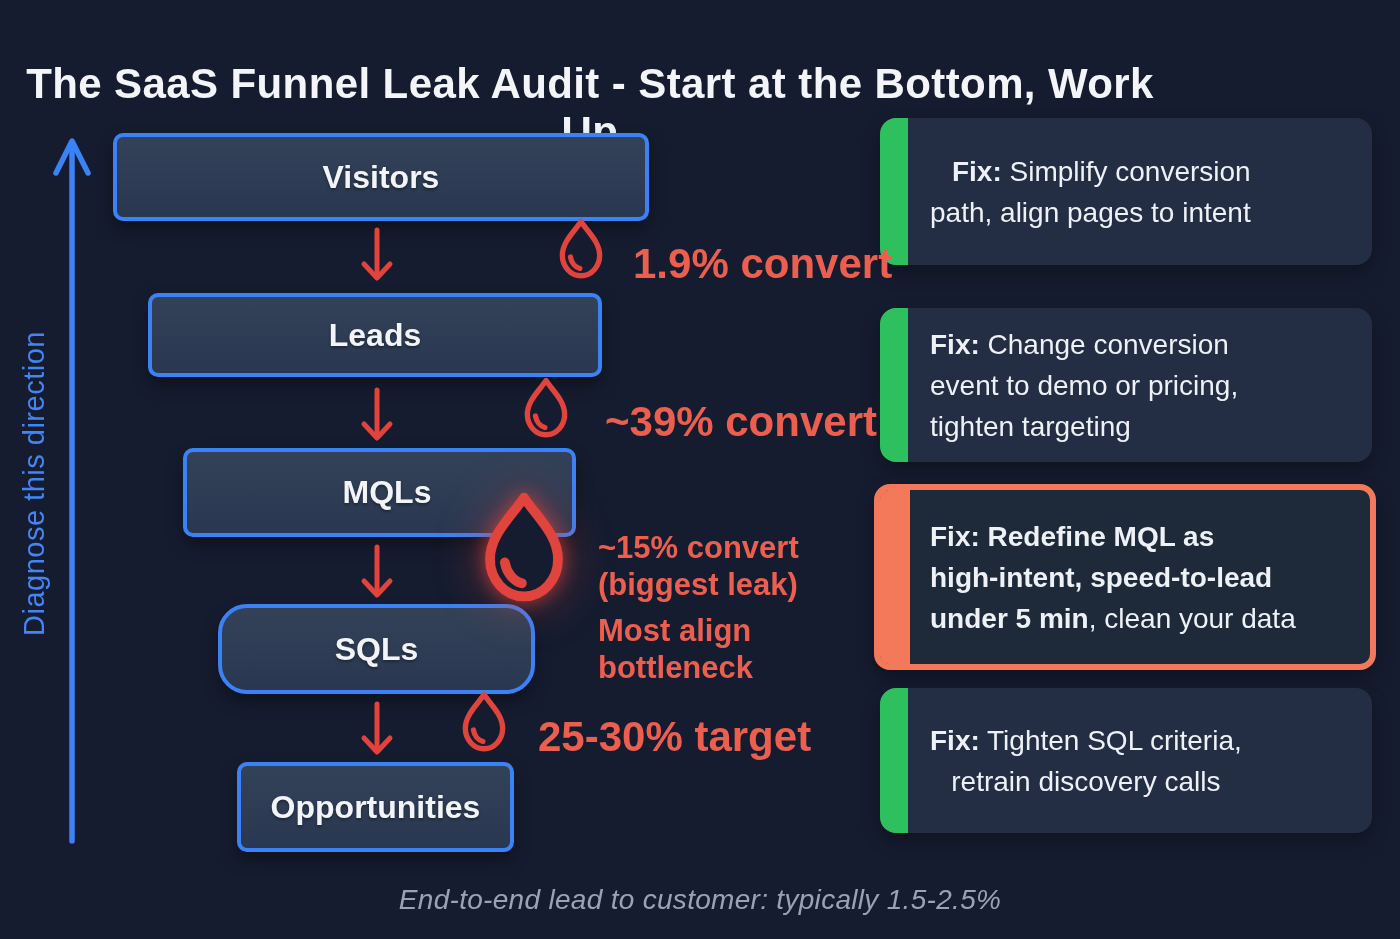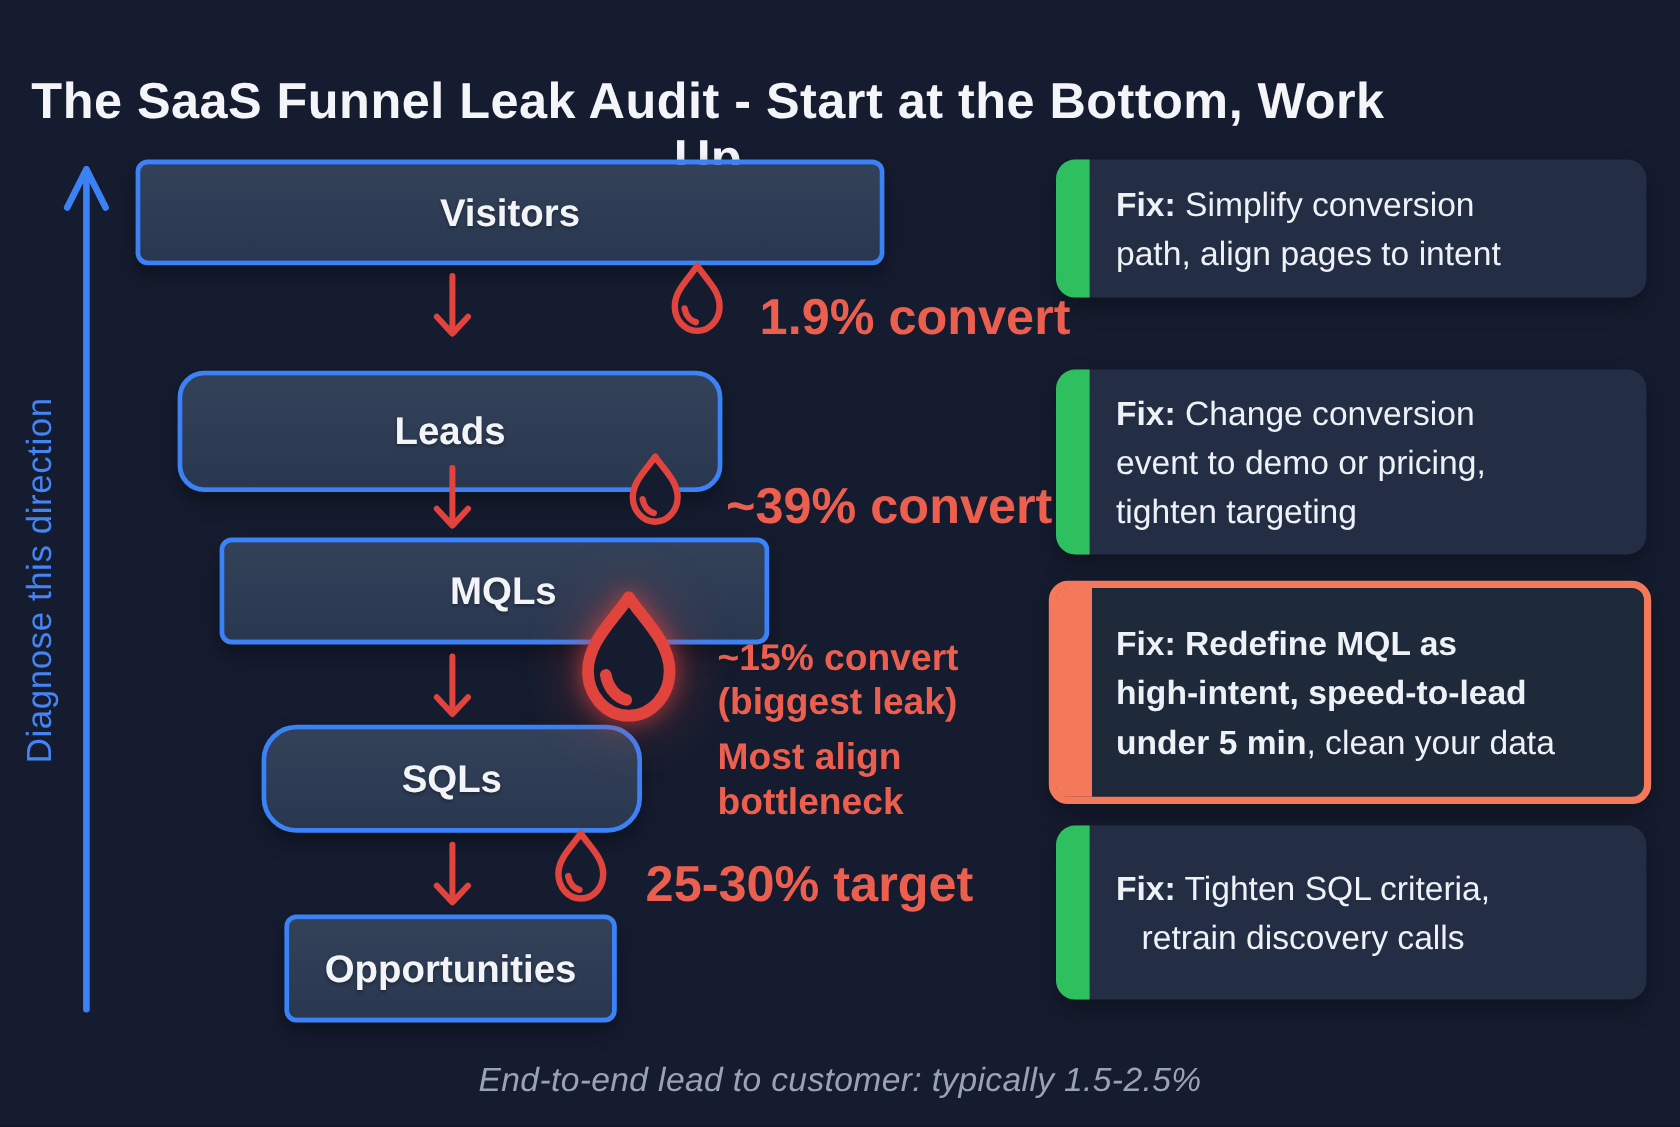--- a/index.html
+++ b/index.html
@@ -42,23 +42,23 @@
   
   .stage{
     position:absolute;box-sizing:border-box;z-index:1;
     background:linear-gradient(180deg,#334259 0%,#293750 100%);
     border:4px solid var(--box-border);border-radius:10px;
     display:flex;align-items:center;justify-content:center;
     color:var(--stage-text);font-size:32px;font-weight:700;
     box-shadow:0 8px 16px rgba(0,0,0,.35);
     text-shadow:0 2px 3px rgba(0,0,0,.35);
   }
-  .stage-1{left:113px;top:133px;width:624px;height:88px;}
-  .stage-2{left:148px;top:309px;width:454px;height:101px;border-radius:22px;}
-  .stage-3{left:183px;top:448px;width:458px;height:89px;padding-left:15px;}
+  .stage-1{left:113px;top:133px;width:536px;height:88px;}
+  .stage-2{left:148px;top:293px;width:454px;height:84px;}
+  .stage-3{left:183px;top:448px;width:393px;height:89px;padding-left:15px;}
   .stage-4{left:218px;top:604px;width:317px;height:90px;border-radius:29px;}
   .stage-5{left:237px;top:762px;width:277px;height:90px;}
   
   .down-arrow{position:absolute;width:36px;height:56px;z-index:2;}
   .down-arrow path{stroke:var(--red-icon);stroke-width:5;fill:none;stroke-linecap:round;stroke-linejoin:round;}
   .a1{left:359px;top:226px;} .a2{left:359px;top:386px;}
   .a3{left:359px;top:543px;} .a4{left:359px;top:700px;}
   
   .droplet{position:absolute;z-index:3;}
   .droplet .drop-outline{fill:var(--background);stroke:var(--red-icon);stroke-width:4.6;stroke-linejoin:round;}
@@ -82,21 +82,21 @@
     position:absolute;left:880px;width:492px;box-sizing:border-box;z-index:1;
     background:var(--card-fill);border-radius:16px;
     display:flex;align-items:center;
     box-shadow:0 8px 18px rgba(0,0,0,.30);
   }
   .accent-bar{position:absolute;left:0;top:0;bottom:0;width:28px;
     background:var(--green-accent);border-radius:16px 0 0 16px;}
   .fix-card[data-accent="orange"]{left:874px;width:502px;border:6px solid var(--orange-accent);
     background:var(--card-fill-highlight);}
   .fix-card[data-accent="orange"] .accent-bar{background:var(--orange-accent);width:30px;border-radius:9px 0 0 9px;}
-  .card-1{top:133px;height:115px;}
+  .card-1{top:118px;height:147px;text-align:right;}
   .card-2{top:308px;height:154px;}
   .card-3{top:484px;height:186px;}
   .card-4{top:688px;height:145px;text-align:center;}
   .fix-text{
     margin:0 26px 0 50px;color:var(--card-text);
     font-size:28px;line-height:41px;white-space:pre-line;
   }
   .fix-text .fx{font-weight:700;}
   .fix-text .fr{font-weight:400;}
   

